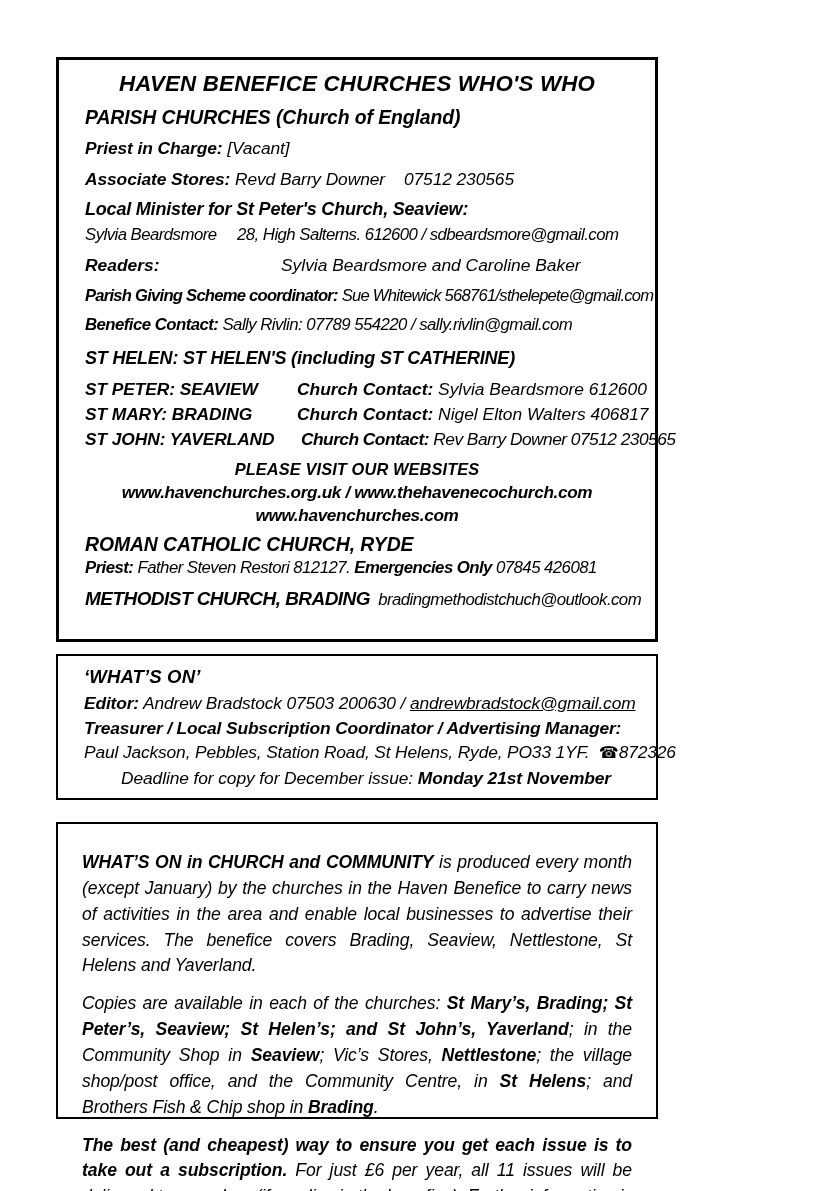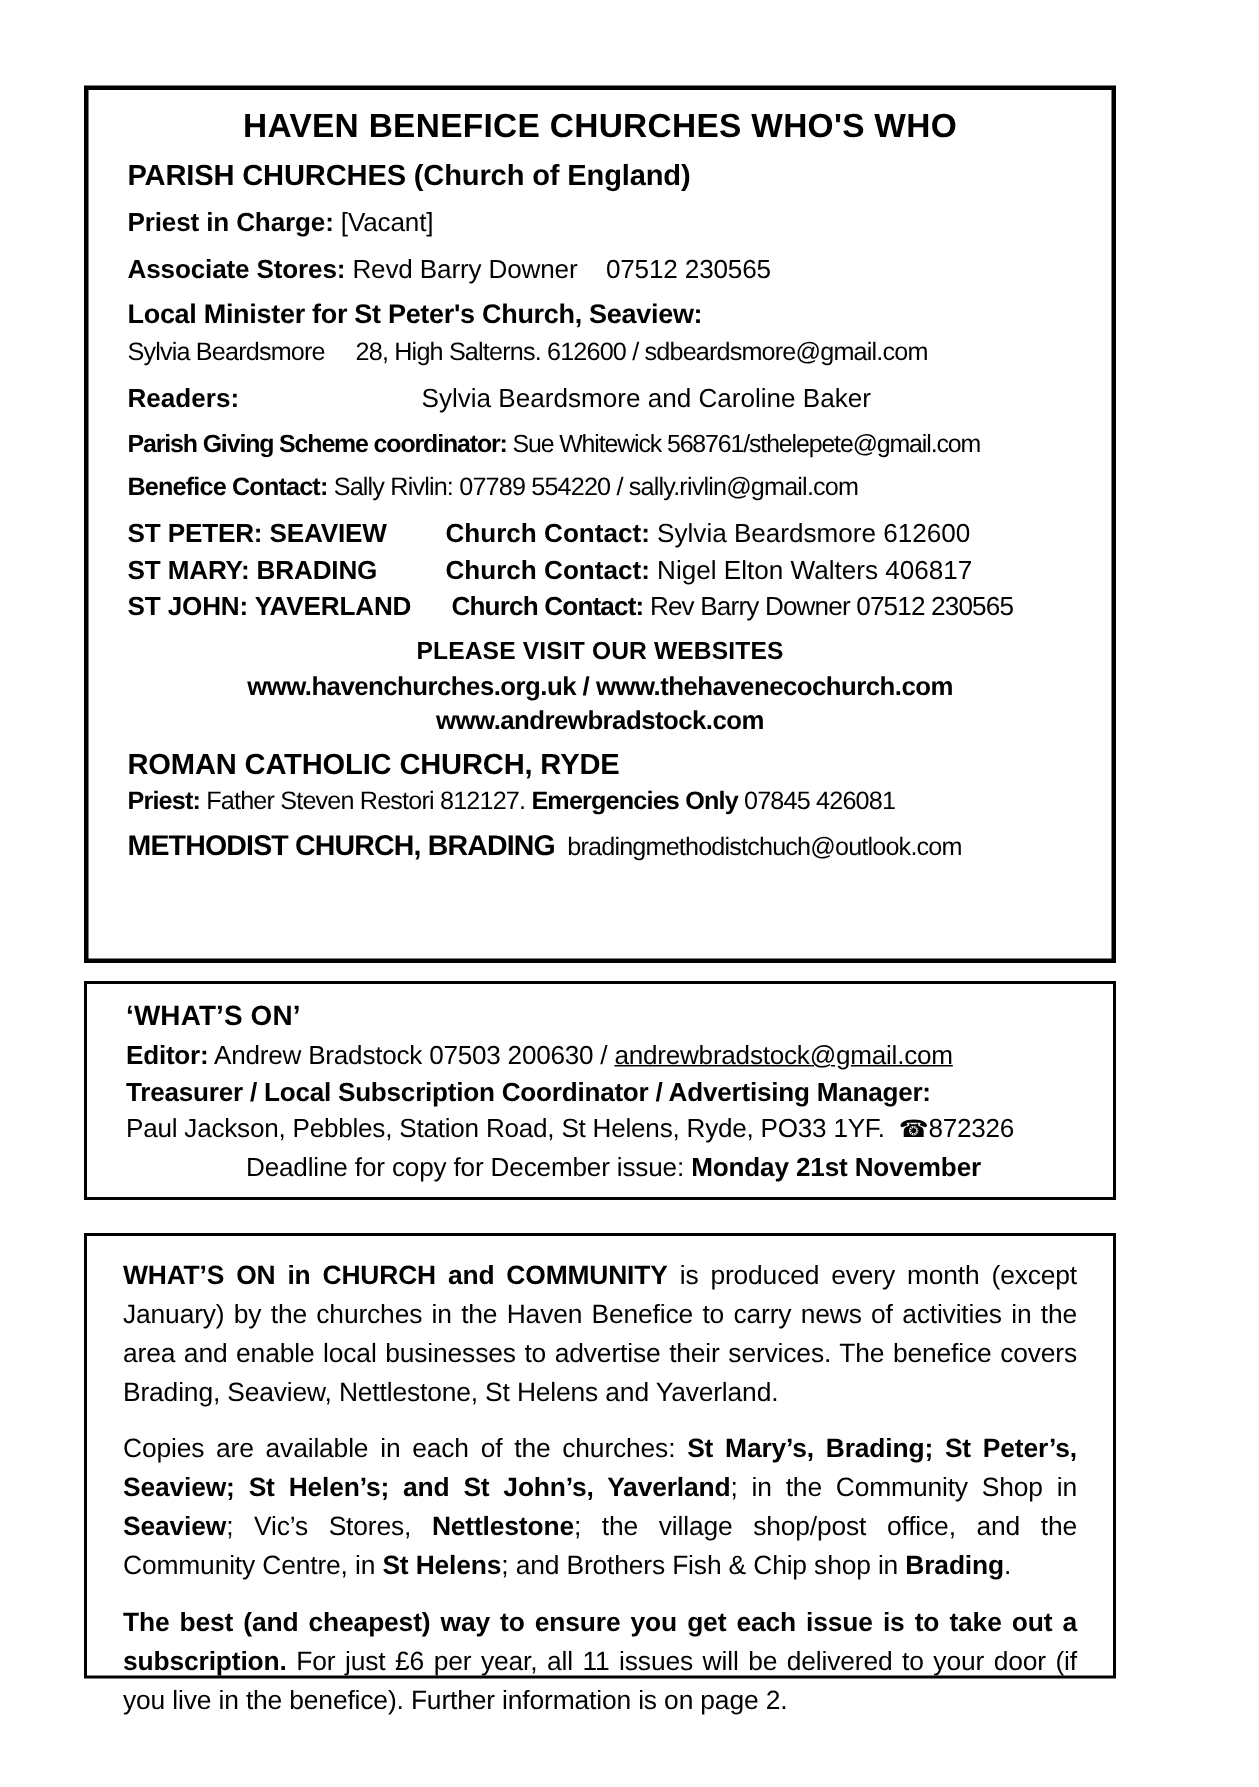--- a/index.html
+++ b/index.html
@@ -21,41 +21,42 @@
     position: absolute;
     left: 0; top: 0;
     width: 839px;
     height: 1191px;
   }
 
   
   .box {
     position: absolute;
     left: 56px;
-    width: 688px;
+    width: 602px;
     box-sizing: border-box;
     background: #ffffff;
+    font-style: italic;
   }
   #box-parish {
     top: 57px;
     height: 585px;
     border: 3px solid #000;
     padding: 9px 26px 6px 26px;
   }
   #box-whatson {
     top: 654px;
     height: 146px;
     border: 2px solid #000;
     padding: 10px 26px 6px 26px;
   }
   #box-about {
     top: 822px;
     height: 297px;
     border: 2px solid #000;
-    padding: 14px 24px 10px 24px;
+    padding: 26px 24px 10px 24px;
   }
 
   
   .ln {
     display: block;
     font-size: 17.4px;
     line-height: 1.42;
     white-space: nowrap;
     letter-spacing: -0.1px;
   }
@@ -176,30 +177,31 @@
     <span class="subhead gap-s">Local Minister for St Peter's Church, Seaview:</span>
 
     <span class="ln tight"><span>Sylvia Beardsmore</span>&nbsp;&nbsp;&nbsp;&nbsp;&nbsp;<span>28, High Salterns. 612600 / sdbeardsmore@gmail.com</span></span>
 
     <span class="row w-readers gap-s"><span class="lbl">Readers:</span><span>Sylvia Beardsmore and Caroline Baker</span></span>
 
     <span class="ln vtight gap-s"><b>Parish Giving Scheme coordinator:</b> <span>Sue Whitewick 568761/sthelepete@gmail.com</span></span>
 
     <span class="ln tight gap-s"><b>Benefice Contact:</b> <span>Sally Rivlin: 07789 554220 / sally.rivlin@gmail.com</span></span>
 
+    <span class="subhead gap-m">ST HELEN: ST HELEN'S (including ST CATHERINE)</span>
 
     <span class="row w-church gap-s"><span class="lbl">ST PETER: SEAVIEW</span><b>Church Contact:</b> <span>Sylvia Beardsmore 612600</span></span>
 
     <span class="row w-church"><span class="lbl">ST MARY: BRADING</span><b>Church Contact:</b> <span>Nigel Elton Walters 406817</span></span>
 
     <span class="row w-church tight"><span class="lbl" style="width:216px">ST JOHN: YAVERLAND</span><b>Church Contact:</b> <span>Rev Barry Downer 07512 230565</span></span>
 
     <span class="web-title gap-s">PLEASE VISIT OUR WEBSITES</span>
     <span class="web">www.havenchurches.org.uk / www.thehavenecochurch.com</span>
-    <span class="web">www.andrewbradstock.com</span>
+    <span class="web">www.havenchurches.com</span>
 
     <span class="head gap-s" style="margin-bottom:0">ROMAN CATHOLIC CHURCH, RYDE</span>
 
     <span class="ln tight"><b>Priest:</b> <span>Father Steven Restori 812127.</span> <b>Emergencies Only</b> <span>07845 426081</span></span>
 
     <span class="ln tight gap-s"><b style="font-size:19px">METHODIST CHURCH, BRADING</b>&nbsp;&nbsp;<span>bradingmethodistchuch@outlook.com</span></span>
 
   </div>
 
   <div class="box" id="box-whatson">

